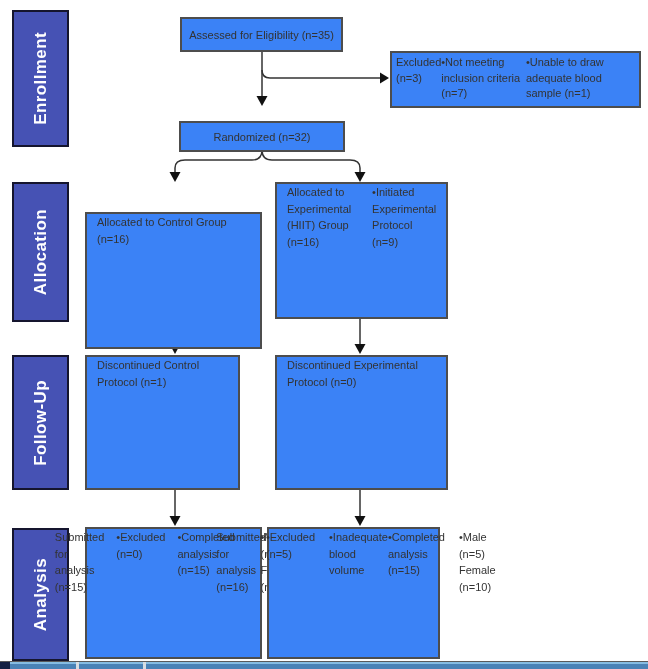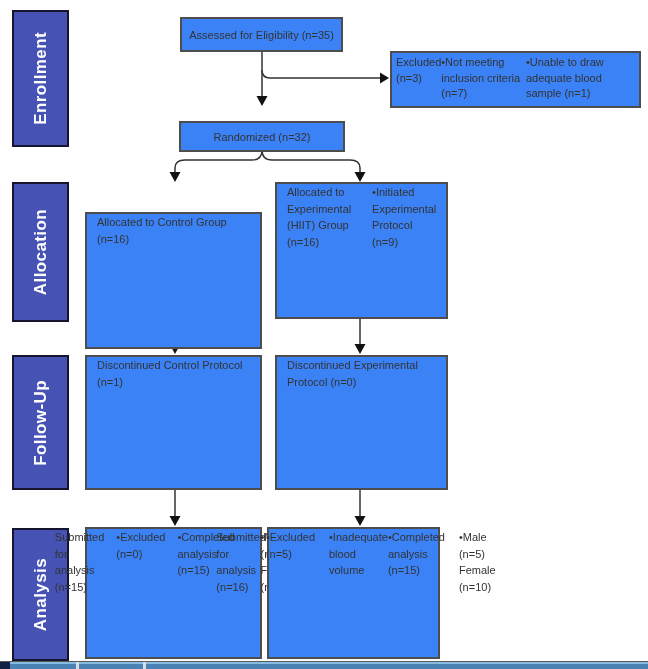--- a/index.html
+++ b/index.html
@@ -34,21 +34,21 @@
   .fbox.multi{display:flex;flex-direction:row;justify-content:center;line-height:1.5;padding:0 5px 0 10px;}
   .fbox.toplist{justify-content:flex-start;line-height:1.42;padding:2px 4px;}
   .line{white-space:normal;}
   .line.indent{padding-left:14px;}
 
   #box-assessed  {left:180px;top:17px; width:163px;height:35px;}
   #box-excluded  {left:390px;top:51px; width:251px;height:57px;}
   #box-randomized{left:179px;top:121px;width:166px;height:31px;}
   #box-alloc-control{left:85px; top:182px;width:177px;height:137px;margin-top:30px;}
   #box-alloc-exp    {left:275px;top:182px;width:173px;height:137px;}
-  #box-fu-control   {left:85px; top:355px;width:177px;height:135px;}
+  #box-fu-control   {left:85px; top:355px;width:155px;height:135px;}
   #box-fu-exp       {left:275px;top:355px;width:173px;height:135px;}
   #box-an-control   {left:85px; top:527px;width:177px;height:132px;gap:12px;}
   #box-an-exp       {left:267px;top:527px;width:173px;height:132px;}
 
   
   .bottombar{
     position:absolute;left:0;top:661px;width:648px;height:8px;
     background:linear-gradient(var(--bar-highlight) 0 2px, var(--bar-base) 2px 100%);
     border-top:1px solid #5a5a5a;box-sizing:border-box;
   }

